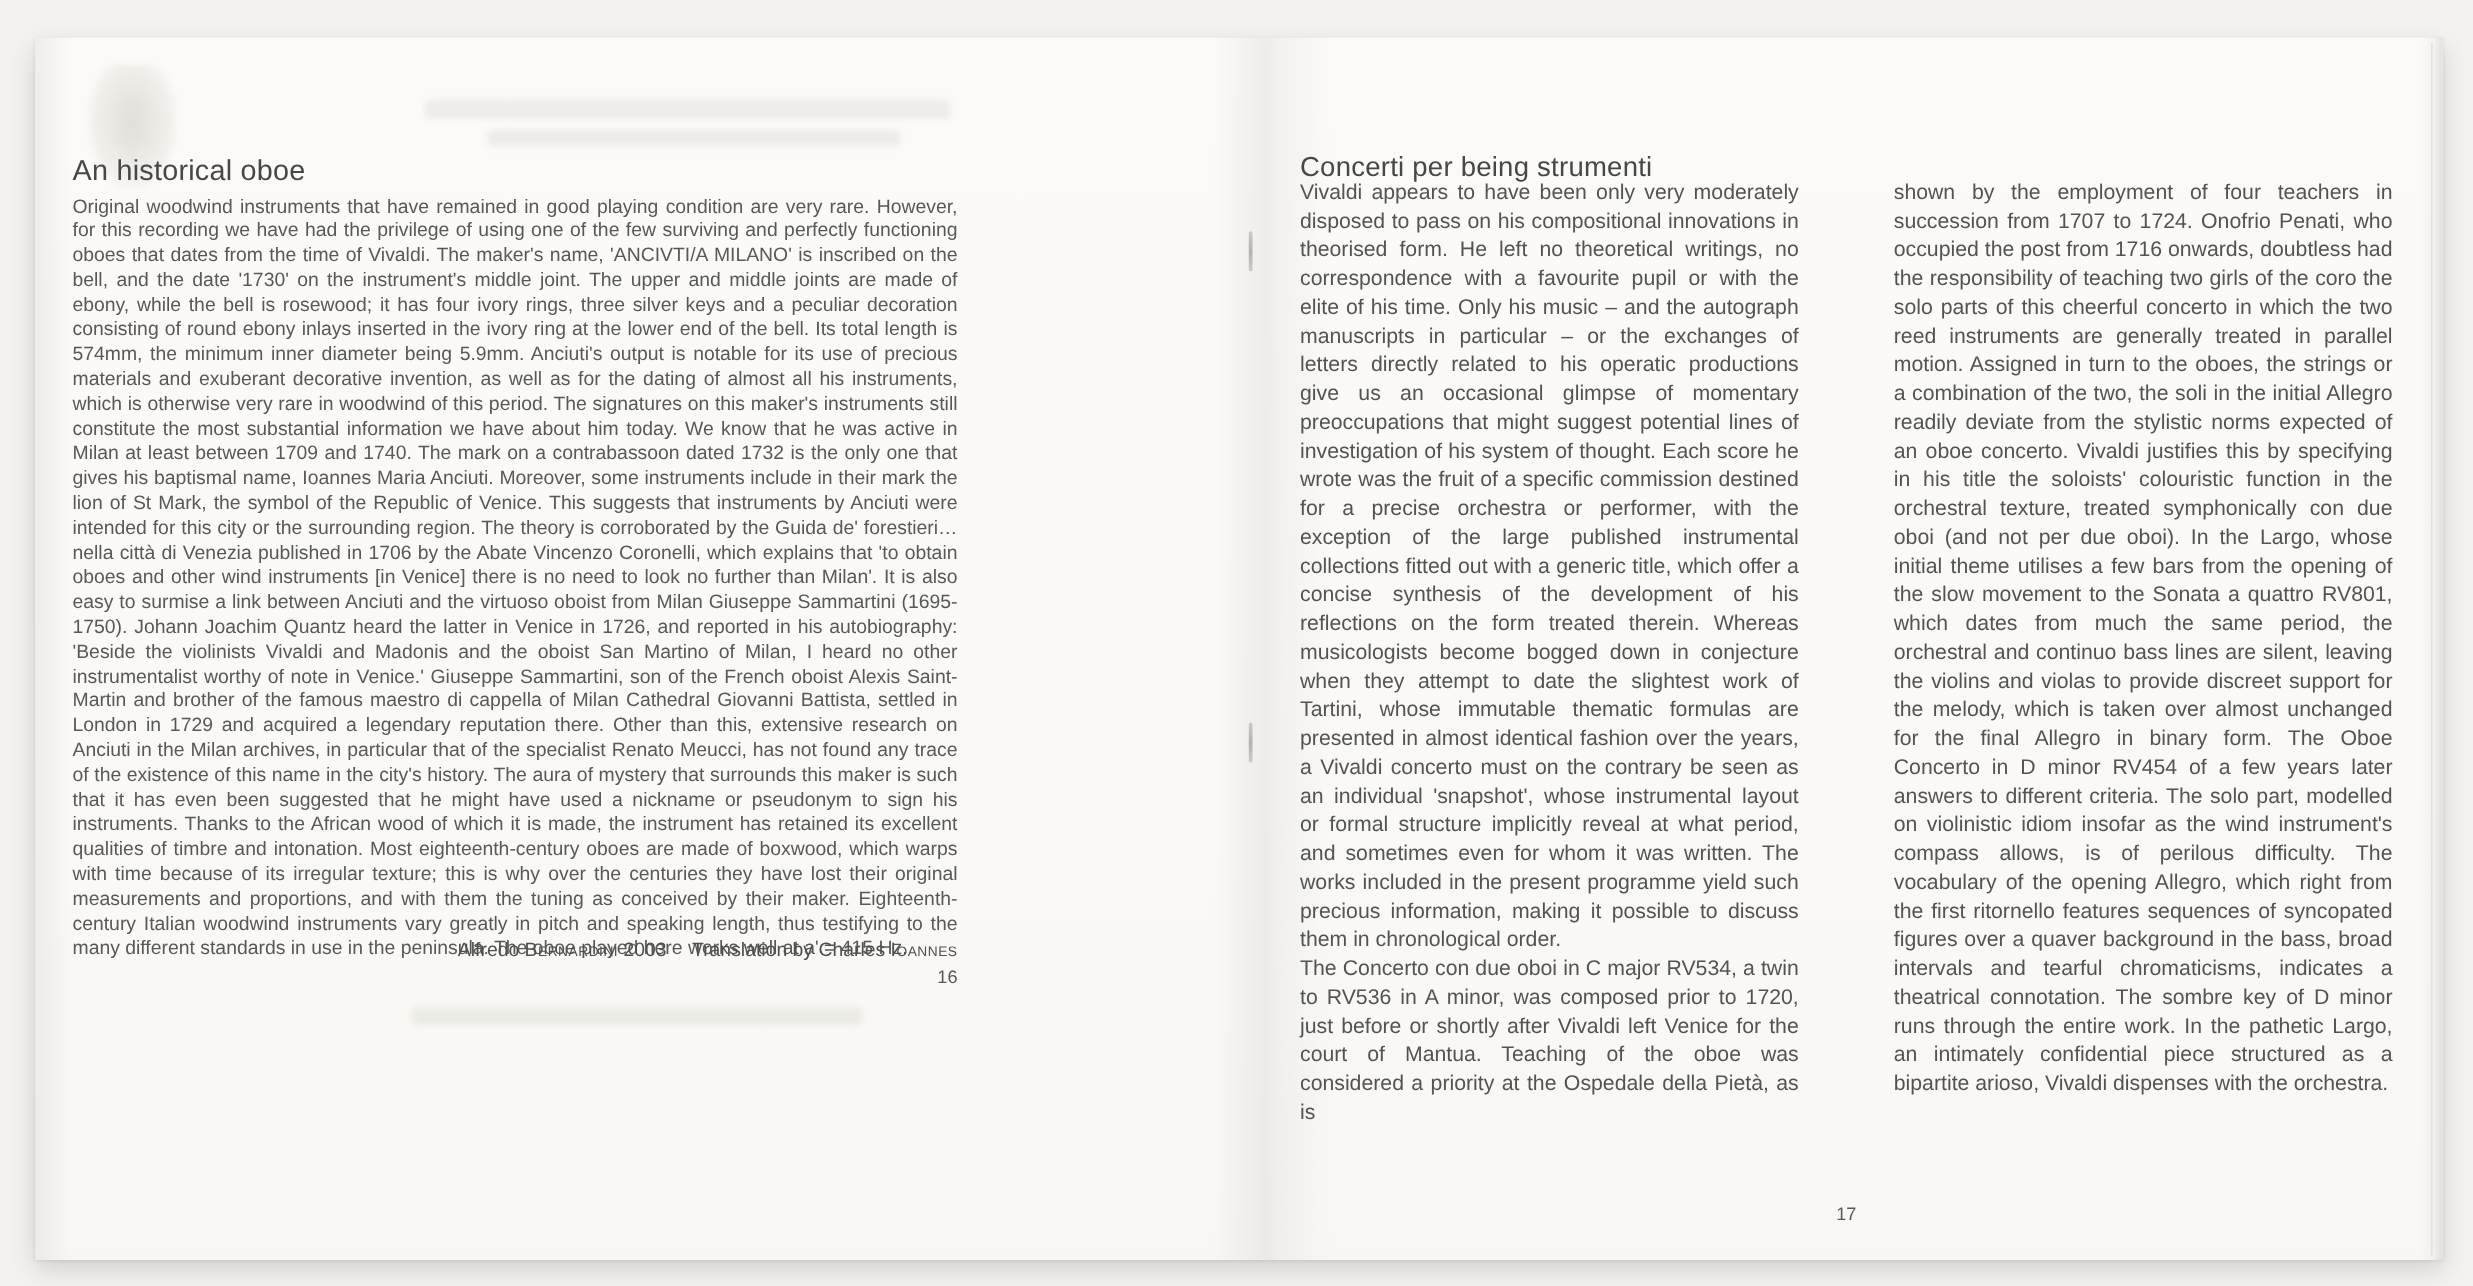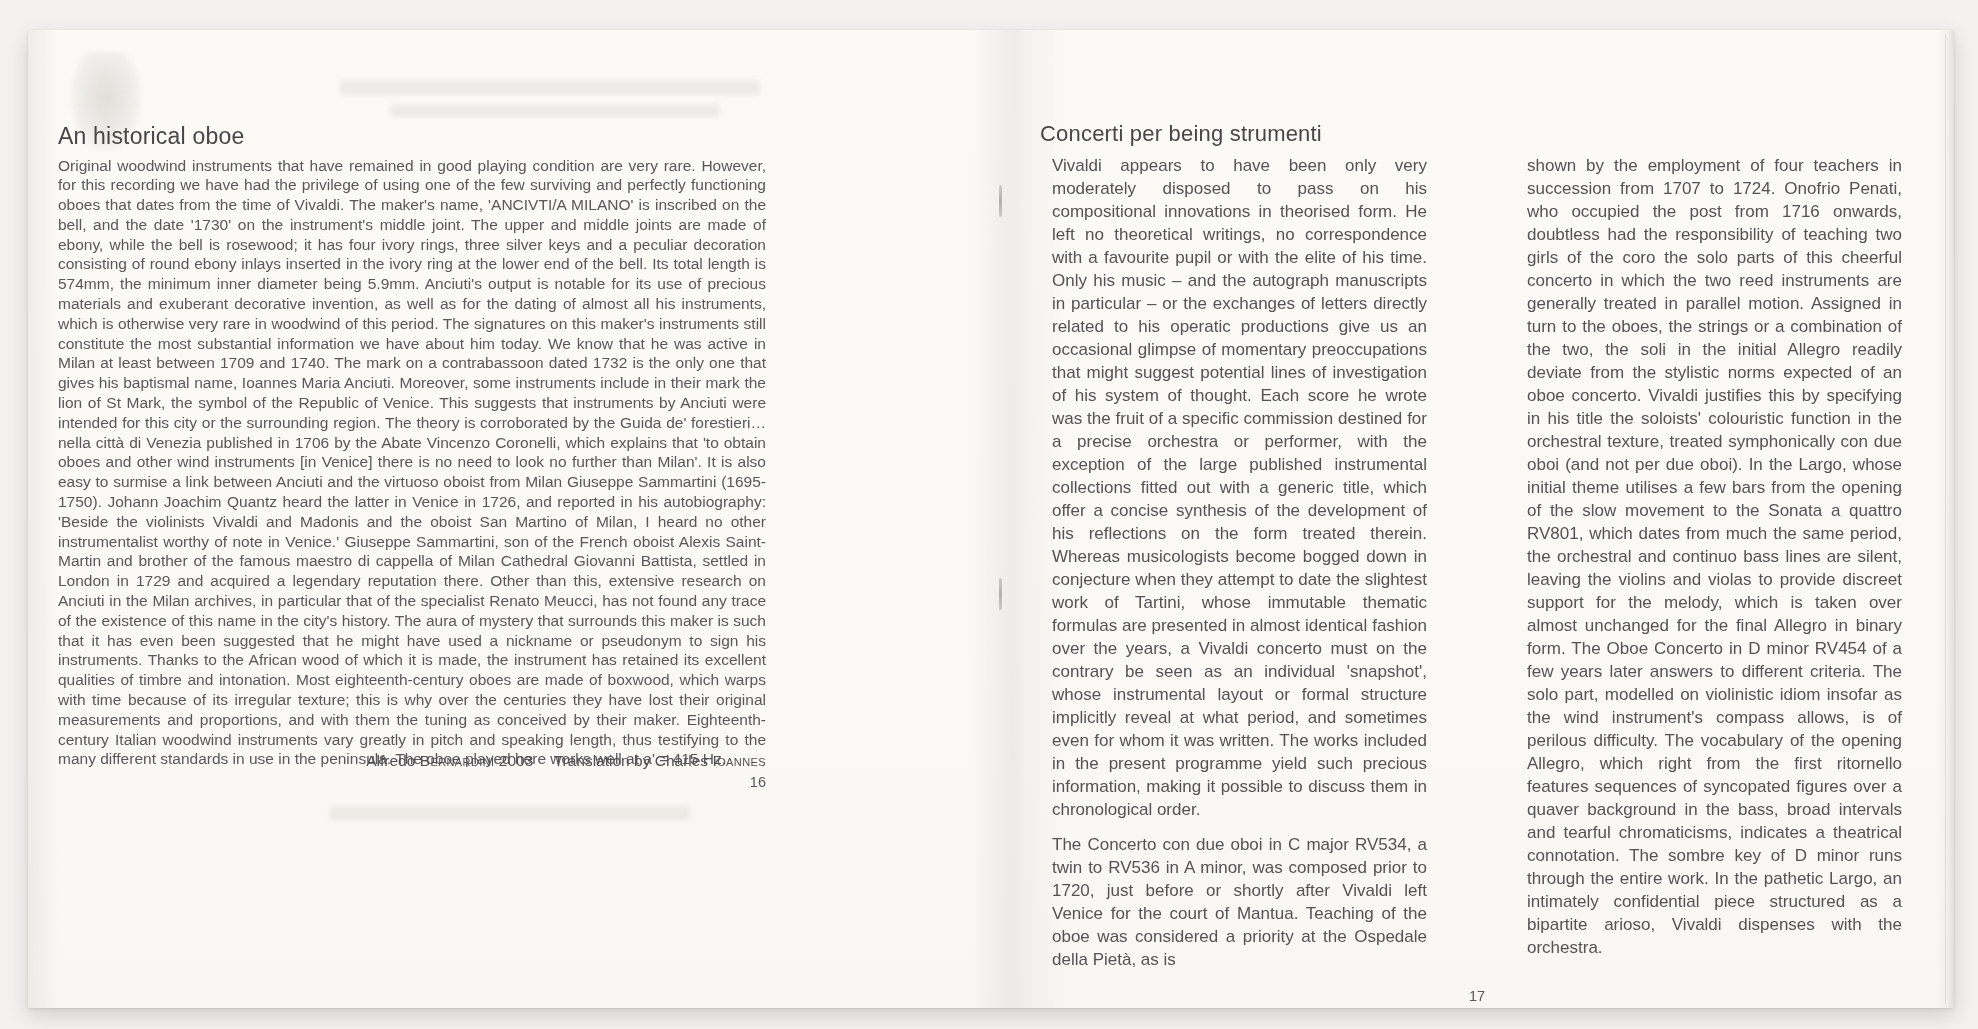--- a/index.html
+++ b/index.html
@@ -86,27 +86,27 @@
     font-size: 22px; font-weight: 400; color: #474747; letter-spacing: 0.2px;
   }
   .rp-cols {
     position: absolute; left: 1012px; top: 112px; width: 874px;
     column-gap: 38px;
     display: flex;
   }
   .rp-col { width: 418px; }
   .rp-col + .rp-col { margin-left: 38px; }
   .rp-col p {
-    margin: 12px;
+    margin: 0;
     font-size: 17px; line-height: 23px; color: #535353;
     text-align: justify;
   }
   .rp-pagenum {
     position: absolute; left: 1012px; top: 934px; width: 874px;
-    text-align: center; font-size: 14.5px; color: #585858; margin-top: 24px;
+    text-align: center; font-size: 14.5px; color: #585858;
   }
   .it { }
   .sc { font-variant: small-caps; letter-spacing: 0.4px; margin-top: 32px; }
 </style>
 </head>
 <body>
 
 <div class="spread">
 
   <div class="edge-left"></div>

